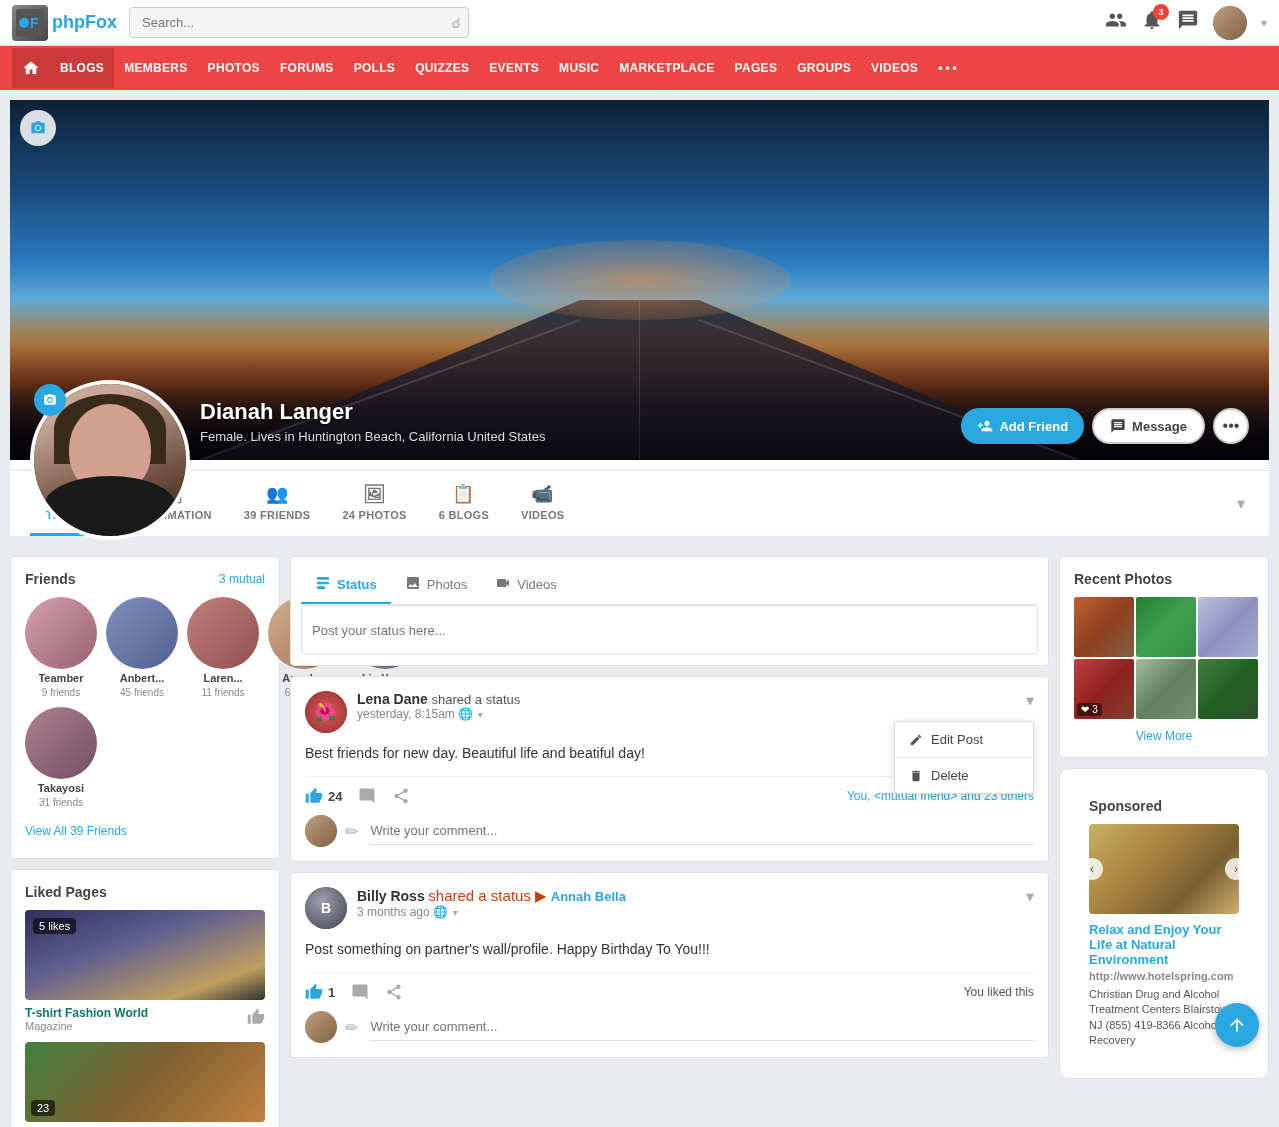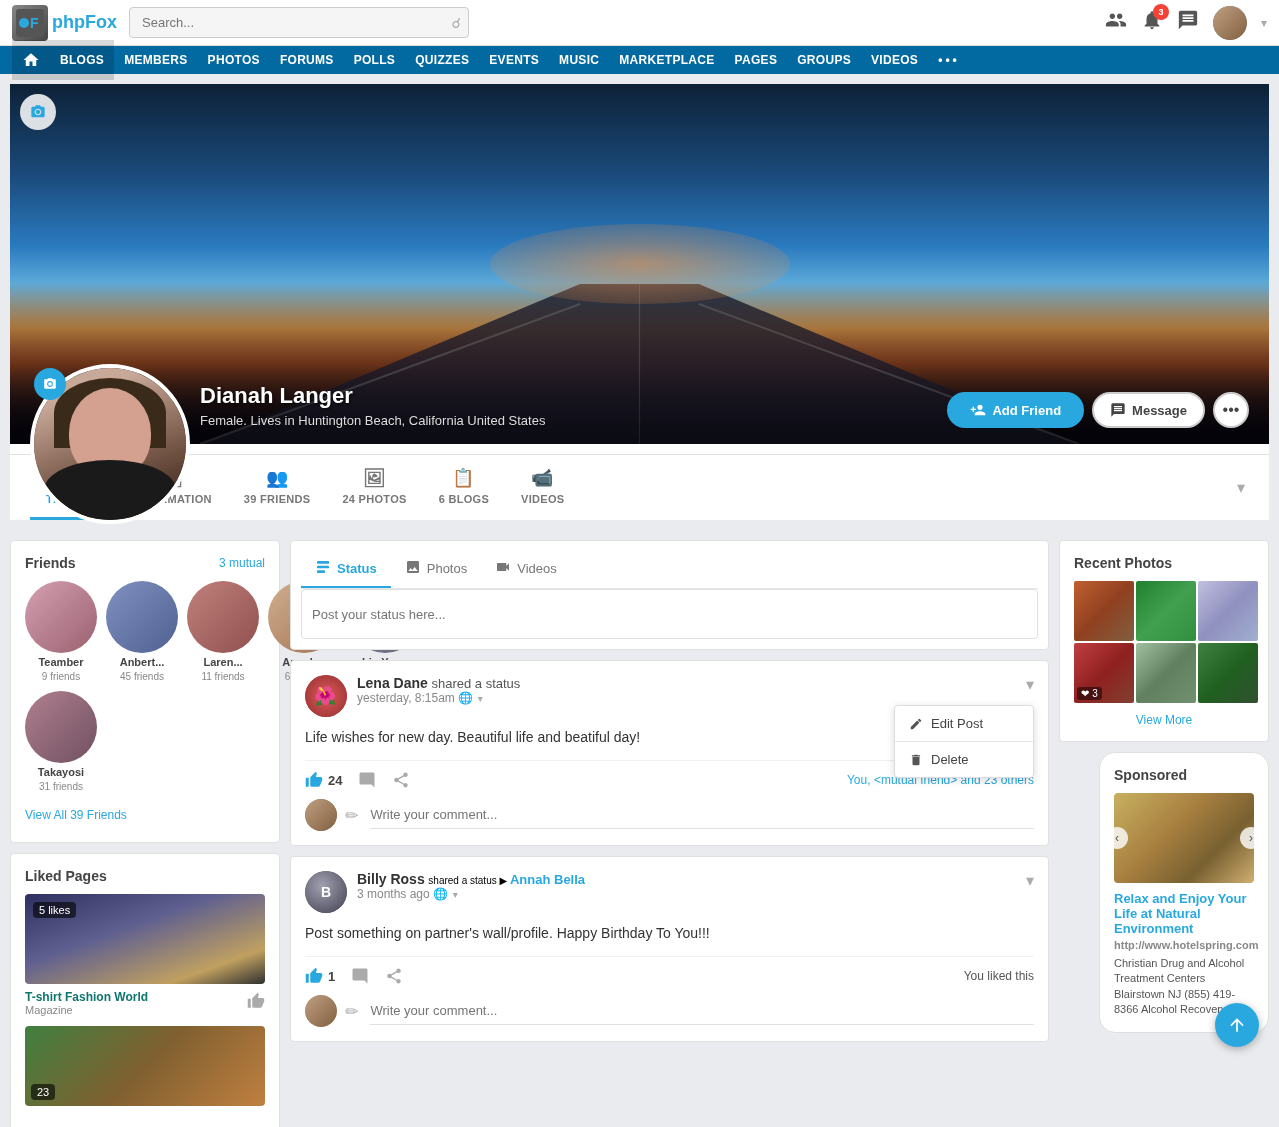--- a/index.html
+++ b/index.html
@@ -13,37 +13,37 @@
     .search-bar { flex: 1; max-width: 340px; position: relative; }
     .search-bar input { width: 100%; padding: 7px 34px 7px 12px; border: 1px solid #ccc; border-radius: 4px; font-size: 13px; color: #999; background: #f5f5f5; }
     .search-bar .search-icon-wrap { position: absolute; right: 8px; top: 50%; transform: translateY(-50%); color: #aaa; font-size: 14px; }
     .topbar-right { margin-left: auto; display: flex; align-items: center; gap: 14px; }
     .topbar-icon { color: #555; font-size: 20px; cursor: pointer; position: relative; }
     .topbar-icon .badge { position: absolute; top: -5px; right: -6px; background: #f44336; color: #fff; font-size: 9px; border-radius: 50%; width: 16px; height: 16px; display: flex; align-items: center; justify-content: center; font-weight: bold; }
     .avatar-sm { width: 34px; height: 34px; border-radius: 50%; background: #888; overflow: hidden; display: flex; align-items: center; justify-content: center; }
     .topbar-arrow { color: #aaa; font-size: 12px; cursor: pointer; }
 
     
-    .navbar { background: #0369a1; display: flex; align-items: center; padding: 0 12px; height: 28px; }
+    .navbar { background: #ef4444; display: flex; align-items: center; padding: 0 12px; height: 44px; }
     .navbar a { color: #fff; text-decoration: none; font-size: 12px; font-weight: bold; padding: 0 10px; height: 40px; display: flex; align-items: center; letter-spacing: 0.3px; text-transform: uppercase; }
     .navbar a.active { background: rgba(0,0,0,0.15); }
     .cover-photo { position: relative; height: 360px; background: linear-gradient(180deg, #1a3a5c 0%, #2a6090 20%, #4a90d9 40%, #f0a060 65%, #e06830 75%, #1a1a2e 100%); overflow: hidden; }
     
     .sky-gradient { position: absolute; inset: 0; background: linear-gradient(180deg, #0d2137 0%, #1a4a7a 25%, #2a7abf 45%, #5ba8d8 55%, #e8a050 68%, #d06028 78%, #101020 100%); }
     .camera-btn-cover { position: absolute; top: 10px; left: 10px; width: 36px; height: 36px; background: rgba(255,255,255,0.85); border-radius: 50%; display: flex; align-items: center; justify-content: center; cursor: pointer; font-size: 16px; color: #29a8e0; }
     .profile-avatar { width: 160px; height: 160px; border-radius: 50%; border: 4px solid #fff; background: linear-gradient(135deg, #7a6a5a, #3a2a1a); overflow: hidden; display: flex; align-items: center; justify-content: center; }
     .profile-avatar-inner { width: 152px; height: 152px; border-radius: 50%; background: linear-gradient(160deg, #c8a898 20%, #7a5a4a 60%, #2a1a10 100%); position: relative; overflow: hidden; }
     
     .avatar-face { position: absolute; top: 20px; left: 35px; width: 82px; height: 90px; background: #d4a090; border-radius: 50% 50% 45% 45%; }
     .avatar-hair { position: absolute; top: 10px; left: 20px; width: 112px; height: 70px; background: #3a2a1a; border-radius: 50% 50% 0 0; }
     .avatar-body { position: absolute; bottom: 0; left: 10px; right: 10px; height: 60px; background: #1a1a1a; border-radius: 50% 50% 0 0; }
     .camera-btn-avatar { position: absolute; top: 4px; left: 4px; width: 32px; height: 32px; background: #29a8e0; border-radius: 50%; display: flex; align-items: center; justify-content: center; cursor: pointer; font-size: 14px; color: #fff; }
     .profile-name { font-size: 22px; font-weight: bold; color: #fff; text-shadow: 1px 1px 3px rgba(0,0,0,0.7); margin-bottom: 4px; }
     .profile-sub { font-size: 13px; color: #ddd; text-shadow: 1px 1px 2px rgba(0,0,0,0.5); }
-    .btn-add-friend { background: #29a8e0; color: #fff; border: none; border-radius: 20px; padding: 8px 23px; font-size: 13px; font-weight: bold; cursor: pointer; display: flex; align-items: center; gap: 6px; }
+    .btn-add-friend { background: #29a8e0; color: #fff; border: none; border-radius: 20px; padding: 8px 16px; font-size: 13px; font-weight: bold; cursor: pointer; display: flex; align-items: center; gap: 6px; }
     .btn-message { background: #fff; color: #444; border: 2px solid #ccc; border-radius: 20px; padding: 7px 16px; font-size: 13px; font-weight: bold; cursor: pointer; display: flex; align-items: center; gap: 6px; }
     .btn-more-actions { background: #fff; color: #444; border: 2px solid #ccc; border-radius: 50%; width: 36px; height: 36px; font-size: 16px; cursor: pointer; display: flex; align-items: center; justify-content: center; }
     .profile-actions-wrap { position: absolute; bottom: 16px; right: 20px; display: flex; gap: 8px; }
 
     
     .profile-tabs { background: #fff; border-top: 1px solid #e0e0e0; display: flex; align-items: center; padding: 0 20px; }
     .profile-tab { padding: 12px 16px; font-size: 13px; font-weight: bold; color: #777; cursor: pointer; border-bottom: 3px solid transparent; display: flex; flex-direction: column; align-items: center; gap: 4px; text-transform: uppercase; font-size: 11px; }
     .profile-tab.active { color: #29a8e0; border-bottom-color: #29a8e0; }
     .tab-icon { font-size: 18px; }
     .tab-label { font-size: 11px; font-weight: bold; letter-spacing: 0.3px; }
@@ -106,21 +106,21 @@
     .dropdown-menu { position: absolute; right: 14px; top: 44px; background: #fff; border: 1px solid #ddd; border-radius: 4px; box-shadow: 0 2px 8px rgba(0,0,0,0.15); z-index: 10; min-width: 140px; }
     .dropdown-item { padding: 10px 14px; font-size: 13px; color: #444; cursor: pointer; display: flex; align-items: center; gap: 8px; }
     .dropdown-separator { border: none; border-top: 1px solid #e8e8e8; }
 
     
     .right-sidebar { width: 210px; flex-shrink: 0; display: flex; flex-direction: column; gap: 10px; }
     .recent-photos-grid { display: grid; grid-template-columns: repeat(3, 1fr); gap: 2px; margin-bottom: 10px; }
     .photo-thumb { width: 60px; height: 60px; overflow: hidden; border-radius: 2px; position: relative; }
     .photo-like-badge { position: absolute; bottom: 3px; left: 3px; background: rgba(0,0,0,0.5); color: #fff; font-size: 10px; border-radius: 3px; padding: 1px 4px; display: flex; align-items: center; gap: 2px; }
     .view-more-link { color: #29a8e0; font-size: 12px; text-align: center; display: block; cursor: pointer; }
-    .sponsored-box { background: #fff; border: 1px solid #e0e0e0; border-radius: 16px; padding: 14px; margin-left: 40px; }
+    .sponsored-box { background: #fff; border: 1px solid #e0e0e0; border-radius: 10px; padding: 29px; }
     .sponsored-title { font-size: 14px; font-weight: bold; color: #444; margin-bottom: 10px; }
     .sponsored-image { width: 100%; height: 90px; border-radius: 4px; margin-bottom: 8px; background: linear-gradient(135deg, #c0a060, #9a7040, #7a5020); overflow: hidden; position: relative; }
     .sponsored-image-inner { width: 100%; height: 100%; background: linear-gradient(135deg, #c8b060 0%, #a88040 40%, #786030 70%, #d0b070 100%); }
     .sponsored-name { font-size: 13px; font-weight: bold; color: #29a8e0; margin-bottom: 3px; cursor: pointer; }
     .sponsored-url { font-size: 11px; color: #888; margin-bottom: 5px; font-weight: bold; }
     .sponsored-desc { font-size: 11px; color: #555; line-height: 1.4; }
     .carousel-btn { position: absolute; top: 50%; transform: translateY(-50%); width: 22px; height: 22px; background: rgba(255,255,255,0.8); border-radius: 50%; display: flex; align-items: center; justify-content: center; cursor: pointer; font-size: 12px; color: #555; }
     .carousel-btn.prev { left: -8px; }
     .carousel-btn.next { right: -8px; }
 
@@ -453,21 +453,21 @@
         </div>
         <hr class="dropdown-separator">
         <div class="dropdown-item">
           <svg width="14" height="14" viewBox="0 0 24 24" fill="#555">
               <path d="M6 19c0 1.1.9 2 2 2h8c1.1 0 2-.9 2-2V7H6v12zM19 4h-3.5l-1-1h-5l-1 1H5v2h14V4z"></path>
             </svg>
           <span>Delete</span>
         </div>
       </div>
 
-      <div class="post-content">Life wishes for new day. Beautiful life and beatiful day!</div>
+      <div class="post-content">Best friends for new day. Beautiful life and beatiful day!</div>
       <div class="post-reactions">
         <div class="reaction-item">
           <svg width="18" height="18" viewBox="0 0 24 24" fill="#29a8e0">
               <path d="M1 21h4V9H1v12zm22-11c0-1.1-.9-2-2-2h-6.31l.95-4.57.03-.32c0-.41-.17-.79-.44-1.06L14.17 1 7.59 7.59C7.22 7.95 7 8.45 7 9v10c0 1.1.9 2 2 2h9c.83 0 1.54-.5 1.84-1.22l3.02-7.05c.09-.23.14-.47.14-.73v-2z"></path>
             </svg>
           <span class="reaction-count">24</span>
         </div>
         <div class="reaction-item">
           <svg width="18" height="18" viewBox="0 0 24 24" fill="#aaa">
               <path d="M21.99 4c0-1.1-.89-2-1.99-2H4c-1.1 0-2 .9-2 2v12c0 1.1.9 2 2 2h14l4 4-.01-18z"></path>
@@ -490,21 +490,21 @@
     </div>
 
     <div class="feed-post">
       <div class="post-header">
         <div class="post-avatar pa-billy">
           <div style="width:42px;height:42px;border-radius:50%;background:radial-gradient(circle at 40% 35%,#a0a0b0,#404050);display:flex;align-items:center;justify-content:center;color:#fff;font-size:14px;font-weight:bold;">B</div>
         </div>
         <div>
           <div>
             <span class="post-author">Billy Ross</span>
-            <span style="font-size:10px;color:#000000;"> shared a status ▶ </span>
+            <span style="font-size:15px;color:#c2410c;"> shared a status ▶ </span>
             <span class="post-author-link">Annah Bella</span>
           </div>
           <div class="post-meta">
             <span>3 months ago</span>
             <span style="font-size:12px;">🌐</span>
             <span style="font-size:10px;color:#aaa;">▾</span>
           </div>
         </div>
         <span class="post-actions-toggle">▾</span>
       </div>

